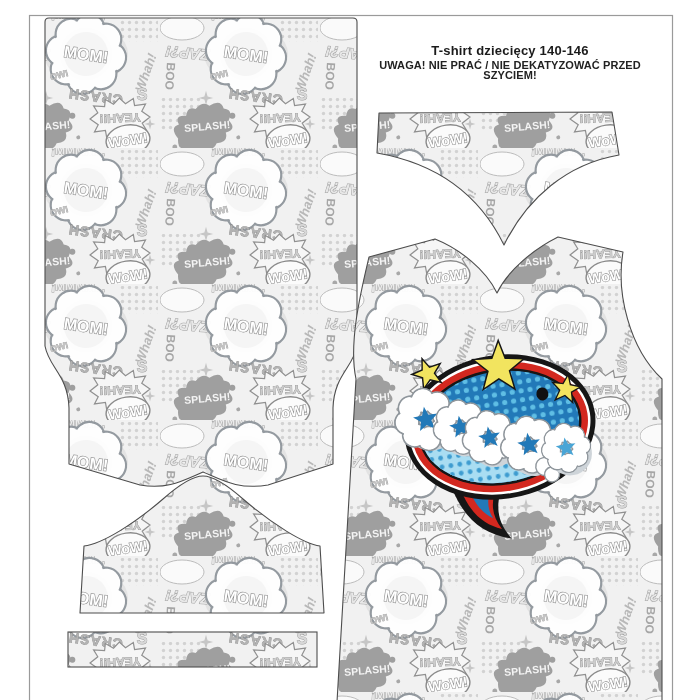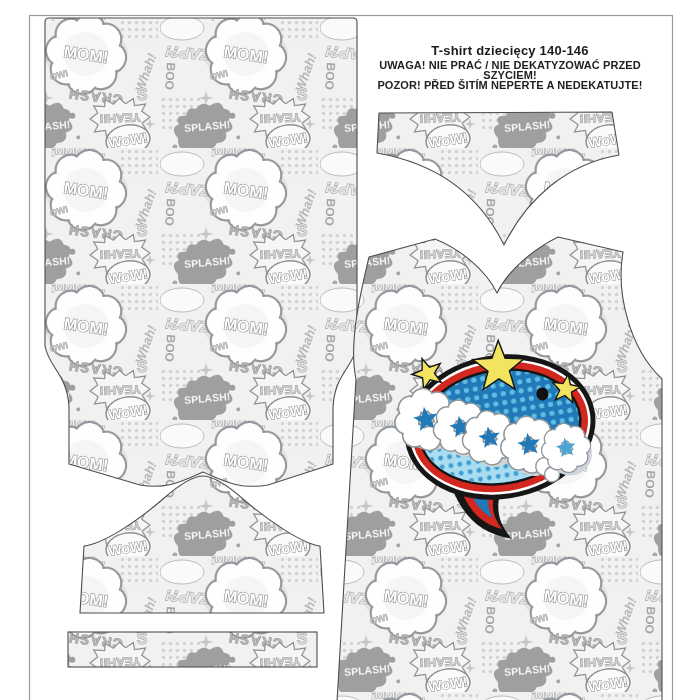--- a/index.html
+++ b/index.html
@@ -186,15 +186,14 @@
     </g>
   </g>
 
   <rect x="29.5" y="3.5" width="643" height="690.5" fill="none" stroke="#9a9a9a" stroke-width="1.2"></rect>
   <rect x="0" y="695.5" width="700" height="3.5" fill="#4a4a4a"></rect>
 </svg>
 
 <div class="hdr">
   <div class="title">T-shirt dziecięcy 140-146</div>
   <div class="warn">UWAGA! NIE PRAĆ / NIE DEKATYZOWAĆ PRZED SZYCIEM!</div>
-  <div class="warn">POZOR! PŘED ŠITÍM NEPERTE A NEDEKATUJTE!</div>
 </div>
 </div>
 
 </body></html>

